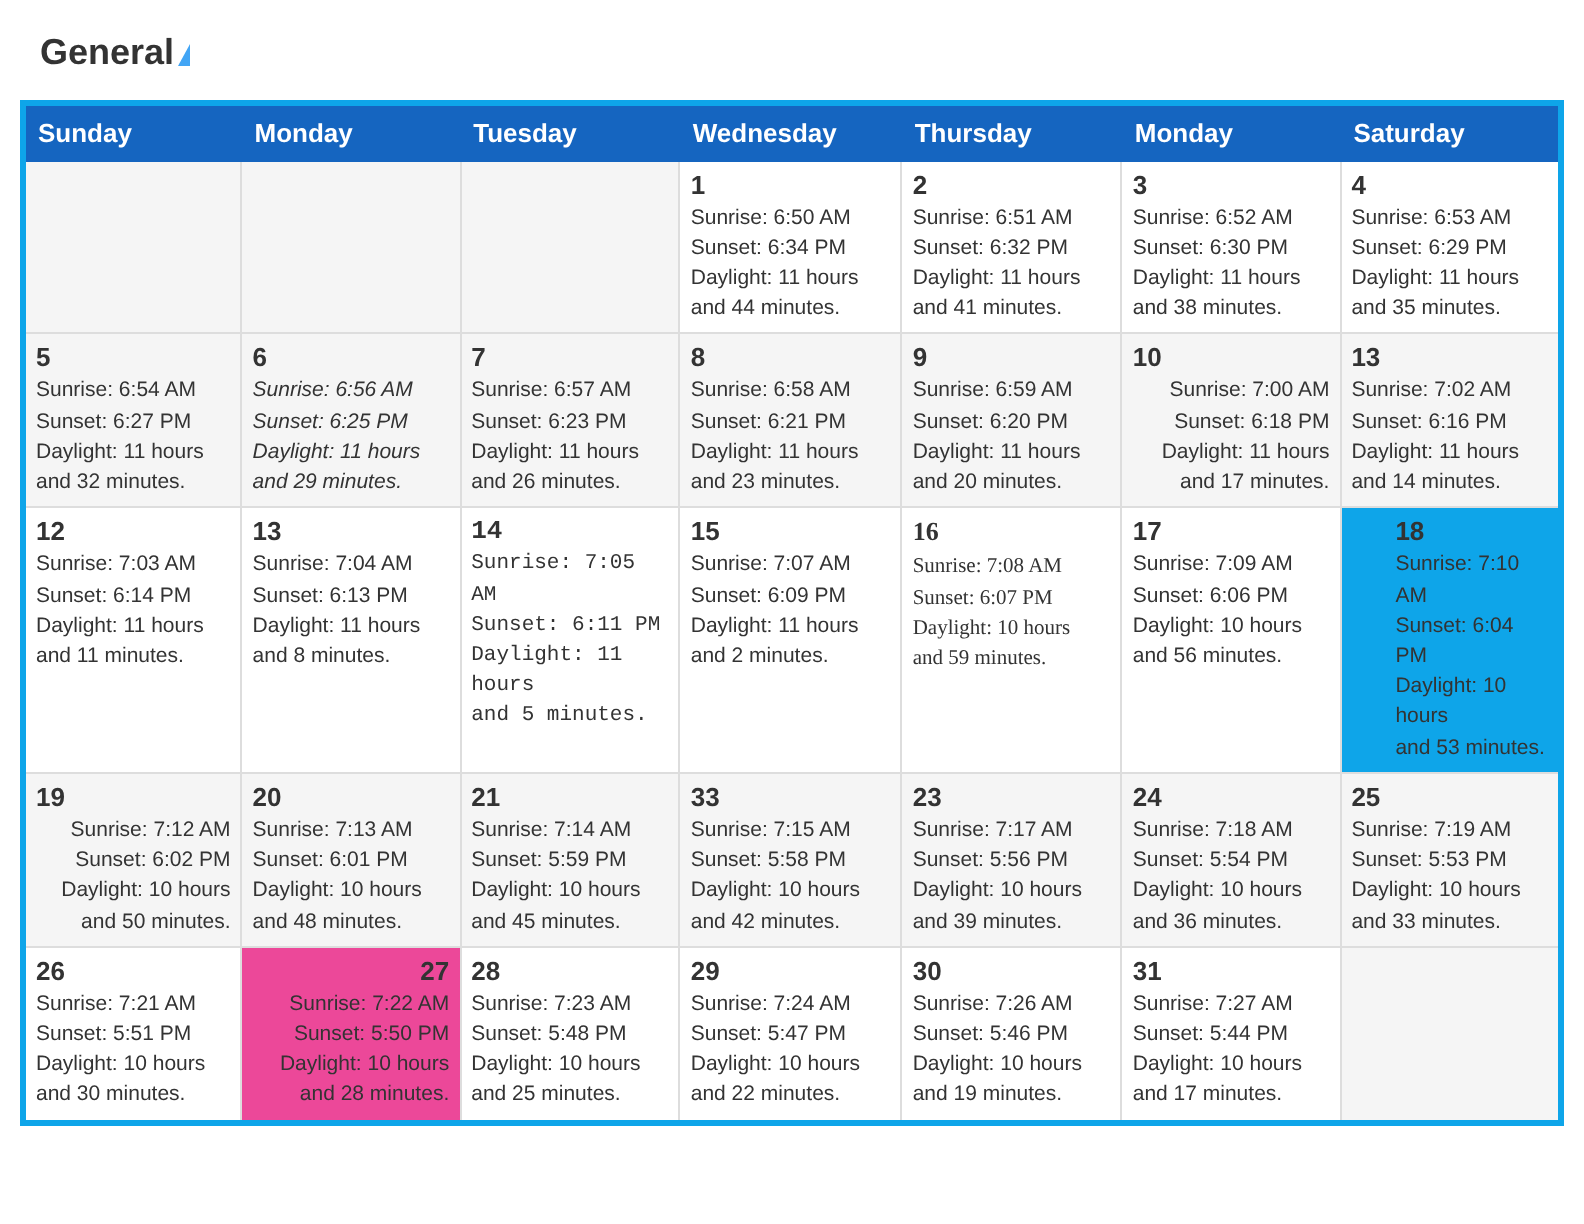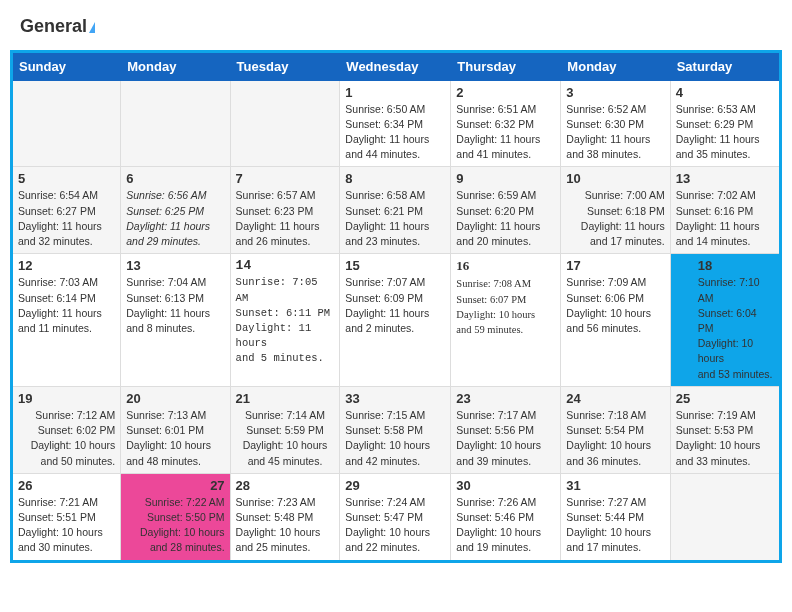--- a/index.html
+++ b/index.html
@@ -253,21 +253,21 @@
         </td>
         <td style="background: rgb(245, 245, 245);">
           <span class="day-number">20</span>
           <div class="day-info" style="white-space: pre-line;">Sunrise: 7:13 AM
 Sunset: 6:01 PM
 Daylight: 10 hours
 and 48 minutes.</div>
         </td>
         <td style="background: rgb(245, 245, 245);">
           <span class="day-number">21</span>
-          <div class="day-info" style="white-space: pre-line; text-align: center;">Sunrise: 7:14 AM
+          <div class="day-info" style="white-space: pre-line;">Sunrise: 7:14 AM
 Sunset: 5:59 PM
 Daylight: 10 hours
 and 45 minutes.</div>
         </td>
         <td style="background: rgb(245, 245, 245);">
           <span class="day-number">33</span>
           <div class="day-info" style="white-space: pre-line;">Sunrise: 7:15 AM
 Sunset: 5:58 PM
 Daylight: 10 hours
 and 42 minutes.</div>

